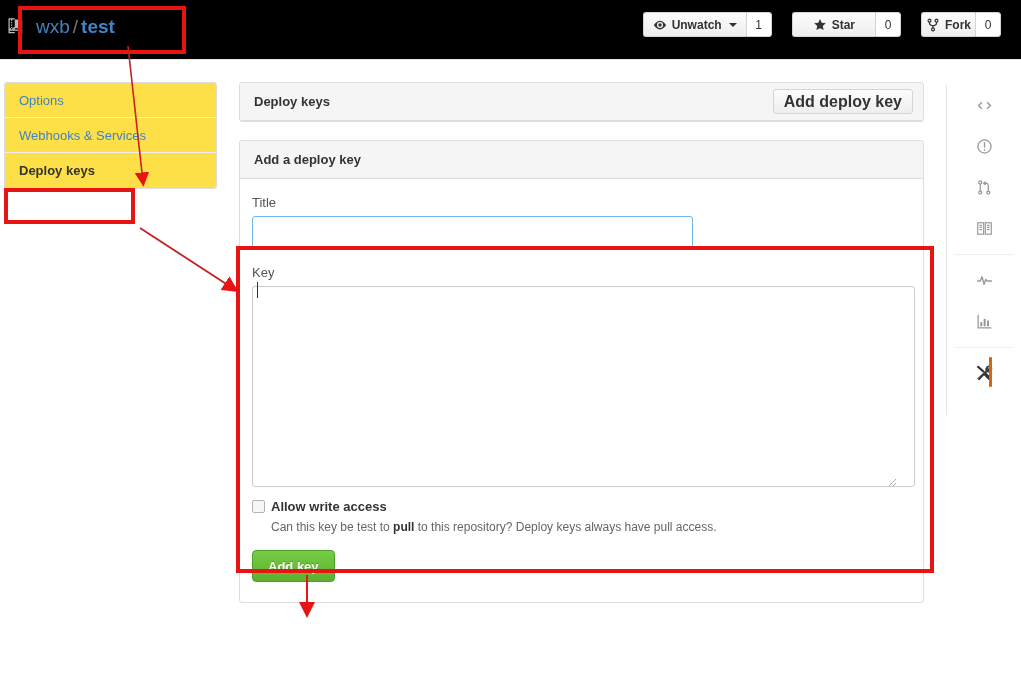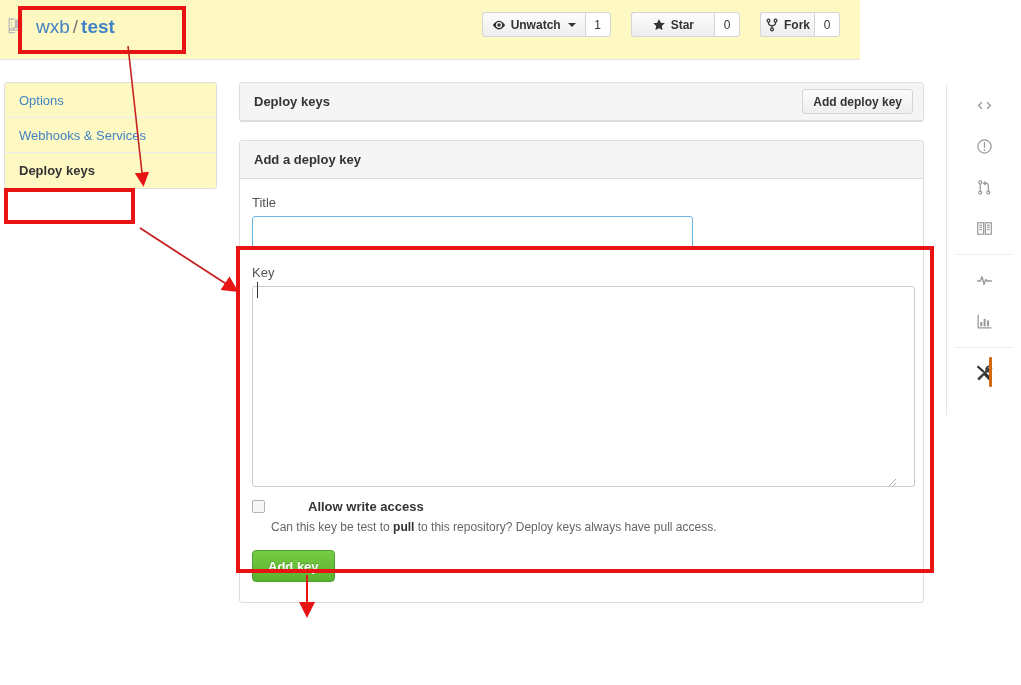--- a/index.html
+++ b/index.html
@@ -9,22 +9,22 @@
     background: #ffffff;
     font-family: "Liberation Sans", sans-serif;
     font-size: 13px;
     color: #333333;
     overflow: hidden;
   }
   #page { position: relative; width: 1021px; height: 685px; background:#fff; }
 
   
   #header {
-    position: absolute; left: 0; top: 0; width: 860px; height: 60px;
-    background: #fef9c3;
+    position: absolute; left: 0; top: 0; width: 1021px; height: 60px;
+    background: #000000;
     border-bottom: 1px solid #e5e5e5;
   }
   #repo-title {
     position: absolute; left: 36px; top: 14px;
     font-size: 19px; line-height: 26px;
     white-space: nowrap;
   }
   #repo-title .owner { color: #4183c4; font-weight: normal; }
   #repo-title .sep   { color: #777777; font-weight: normal; padding: 0 3px; }
   #repo-title .name  { color: #4183c4; font-weight: bold; }
@@ -62,21 +62,21 @@
     display: inline-block;
     width: 0; height: 0; margin-left: 2px;
     border-left: 4px solid transparent;
     border-right: 4px solid transparent;
     border-top: 4px solid #333;
   }
 
   
   #sidebar {
     position: absolute; left: 4px; top: 82px; width: 213px;
-    background: #fef9c3;
+    background: #fde047;
     border: 1px solid #dddddd;
     border-radius: 3px;
   }
   .nav-item {
     height: 35px; line-height: 35px;
     padding: 0 14px;
     font-size: 13px;
     color: #4183c4;
     border-bottom: 1px solid #eeeeee;
     white-space: nowrap;
@@ -105,21 +105,21 @@
   .panel-head h3 {
     margin: 0; font-size: 13px; font-weight: bold; color: #333;
   }
   .btn-white {
     position: absolute; right: 10px; top: 6px;
     height: 25px; padding: 0 10px;
     display: flex; align-items: center;
     background: linear-gradient(#fcfcfc, #eeeeee);
     border: 1px solid #d5d5d5;
     border-radius: 3px;
-    font-size: 12px; font-weight: bold; color: #333;
+    font-size: 16px; font-weight: bold; color: #333;
     white-space: nowrap;
   }
   .panel-body { padding: 14px; }
   .empty-text { color: #777777; font-size: 13px; }
 
   
   #form-panel .panel-body { padding: 16px 12px 20px 12px; }
   .field-label {
     display: block;
     font-size: 13px; color: #555555;
@@ -161,21 +161,21 @@
   .checkbox-row {
     display: flex; align-items: center; gap: 6px;
     margin-top: 12px;
   }
   .cb {
     width: 13px; height: 13px;
     border: 1px solid #b4b4b4;
     background: #f7f7f7;
     border-radius: 2px;
   }
-  .cb-label { font-size: 13px; font-weight: bold; color: #333333; margin-left: 37px; }
+  .cb-label { font-size: 13px; font-weight: bold; color: #333333; }
   .help-text {
     margin-top: 6px; margin-left: 19px;
     font-size: 12px; color: #666666;
   }
   .help-text b { color: #333333; }
   .btn-green {
     margin-top: 16px; margin-left: 0px;
     display: inline-flex; align-items: center; justify-content: center;
     height: 32px; padding: 0 15px;
     background: linear-gradient(#77cc44, #5bb12f);

